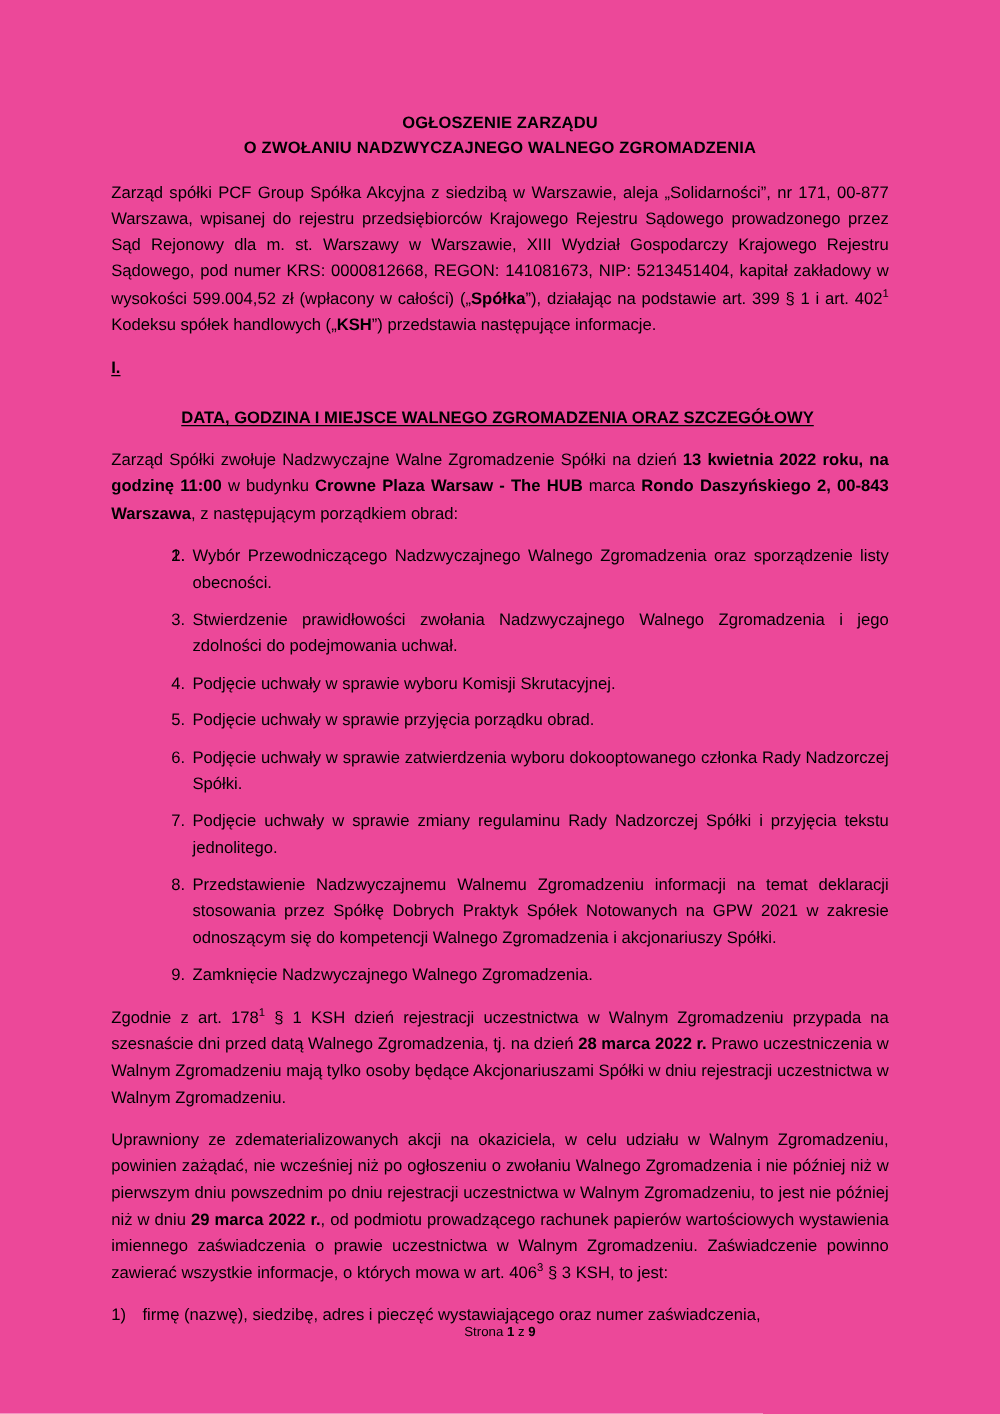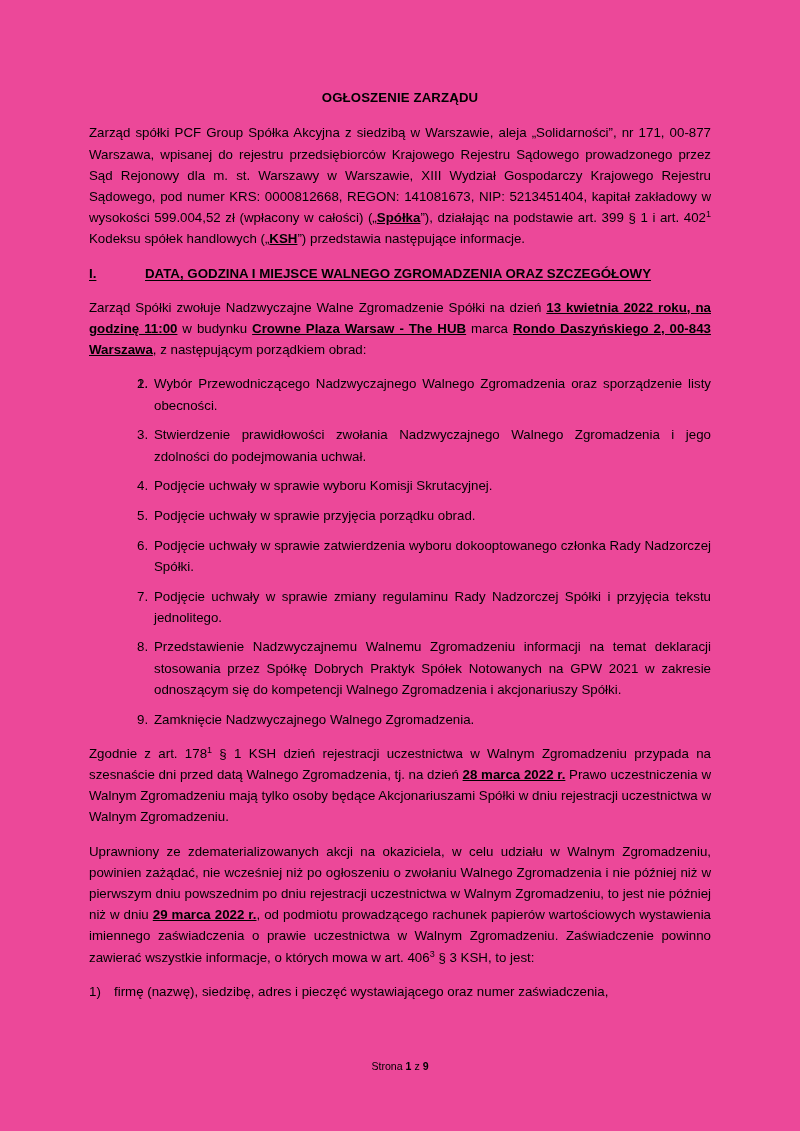--- a/index.html
+++ b/index.html
@@ -48,21 +48,21 @@
   
   p.body {
     text-align: justify;
     text-justify: inter-word;
     font-size: 13.3px;
     line-height: 21.2px;
     margin: 0 0 13px 0;
     hyphens: none;
   }
 
-  b, .b { font-weight: bold; text-decoration: underline; }
+  b, .b { font-weight: bold; }
   sup {
     font-size: 0.68em;
     vertical-align: super;
     line-height: 0;
   }
 
   
   .section-head {
     display: flex;
     align-items: flex-start;
@@ -77,20 +77,21 @@
     text-decoration: underline;
     text-underline-offset: 2px;
   }
   .section-head .htext {
     flex: 1 1 auto;
     text-align: left;
   }
   .section-head .htext span {
     text-decoration: underline;
     text-underline-offset: 2px;
+    margin-top: 40px;
   }
   .section-head .htext .l1 { display: block; }
   .section-head .htext .l2 { display: block; }
 
   
   ol.agenda {
     list-style: none;
     margin: 0 0 13px 0;
     padding: 0;
   }
@@ -149,20 +150,21 @@
   .footer .fnum { font-weight: bold; }
 </style>
 </head>
 <body>
 
 <div class="page">
   <div class="content">
 
     <div class="doc-title">
       <span class="tline">OGŁOSZENIE ZARZĄDU</span>
+      <span class="tline">O ZWOŁANIU NADZWYCZAJNEGO WALNEGO ZGROMADZENIA</span>
     </div>
 
     <p class="body"><span>Zarząd spółki PCF Group Spółka Akcyjna z siedzibą w Warszawie, aleja „Solidarności”, nr 171, 00-877 Warszawa, wpisanej do rejestru przedsiębiorców Krajowego Rejestru Sądowego prowadzonego przez Sąd Rejonowy dla m. st. Warszawy w Warszawie, XIII Wydział Gospodarczy Krajowego Rejestru Sądowego, pod numer KRS: 0000812668, REGON: 141081673, NIP: 5213451404, kapitał zakładowy w wysokości 599.004,52 zł (wpłacony w całości) („</span><b>Spółka</b><span>”), działając na podstawie art. 399 § 1 i art. 402</span><sup>1</sup><span> Kodeksu spółek handlowych („</span><b>KSH</b><span>”) przedstawia następujące informacje.</span></p>
 
     <div class="section-head">
       <div class="num">I.</div>
       <div class="htext">
           <span class="l1">DATA, GODZINA I MIEJSCE WALNEGO ZGROMADZENIA ORAZ SZCZEGÓŁOWY</span>
         </div>
     </div>

